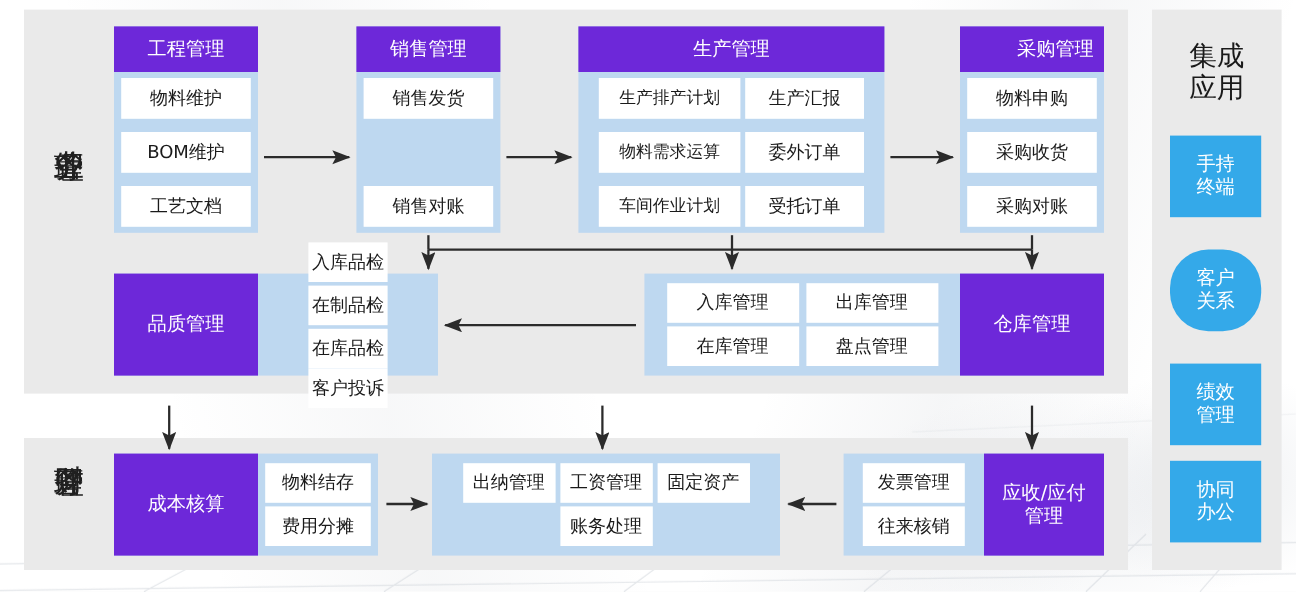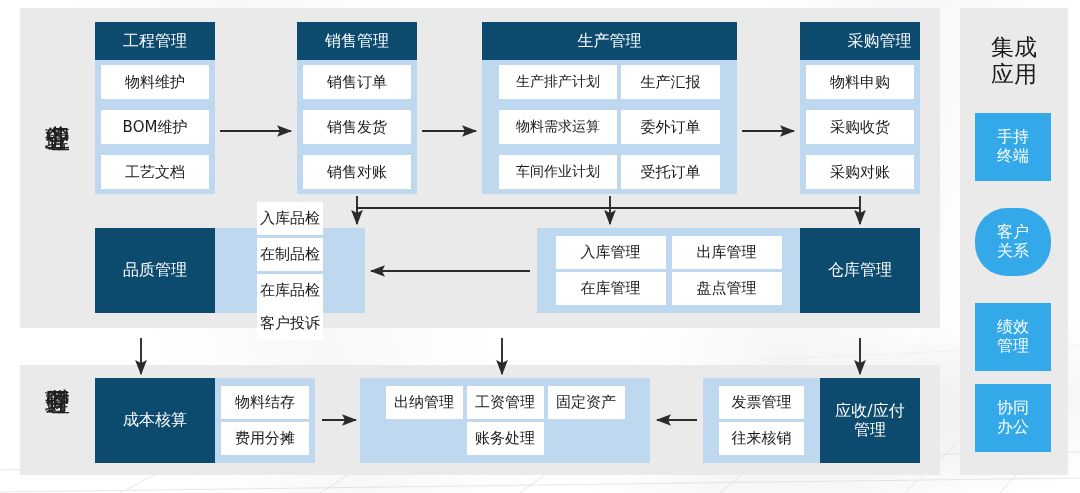--- a/index.html
+++ b/index.html
@@ -58,21 +58,21 @@
   .module {
     position: absolute;
     background: #bed8f0;
     display: flex;
     box-sizing: border-box;
   }
   .module.col { flex-direction: column; }
   .module.row { flex-direction: row; }
 
   .mod-head {
-    background: #0c4a6e;
+    background: #6d28d9;
     color: #ffffff;
     display: flex;
     align-items: center;
     justify-content: center;
     text-align: center;
     font-size: 16px;
     line-height: 1.15;
     box-sizing: border-box;
     flex: none;
   }
@@ -163,21 +163,20 @@
     <div class="items" style="flex-direction:column; justify-content:space-between; padding:5px 6px;">
       <div class="cell" style="width:108px;height:34px;">物料维护</div>
       <div class="cell" style="width:108px;height:34px;">BOM维护</div>
       <div class="cell" style="width:108px;height:34px;">工艺文档</div>
     </div>
   </div>
 
   <div class="module col" style="left:297px; top:22px; width:120px; height:172px;">
     <div class="mod-head" style="height:38px;">销售管理</div>
     <div class="items" style="flex-direction:column; justify-content:space-between; padding:5px 6px;">
-      <div class="cell" style="width:108px;height:34px;">销售订单</div>
       <div class="cell" style="width:108px;height:34px;">销售发货</div>
       <div class="cell" style="width:108px;height:34px;">销售对账</div>
     </div>
   </div>
 
   <div class="module col" style="left:482px; top:22px; width:255px; height:172px;">
     <div class="mod-head" style="height:38px;">生产管理</div>
     <div class="items" style="padding:5px 6px; align-content:space-between; gap:0;">
       <div class="cell" style="width:118px;height:34px;font-size:14px;margin:0 2px 4px 2px;">生产排产计划</div>
       <div class="cell" style="width:99px;height:34px;margin:0 2px 4px 2px;">生产汇报</div>

